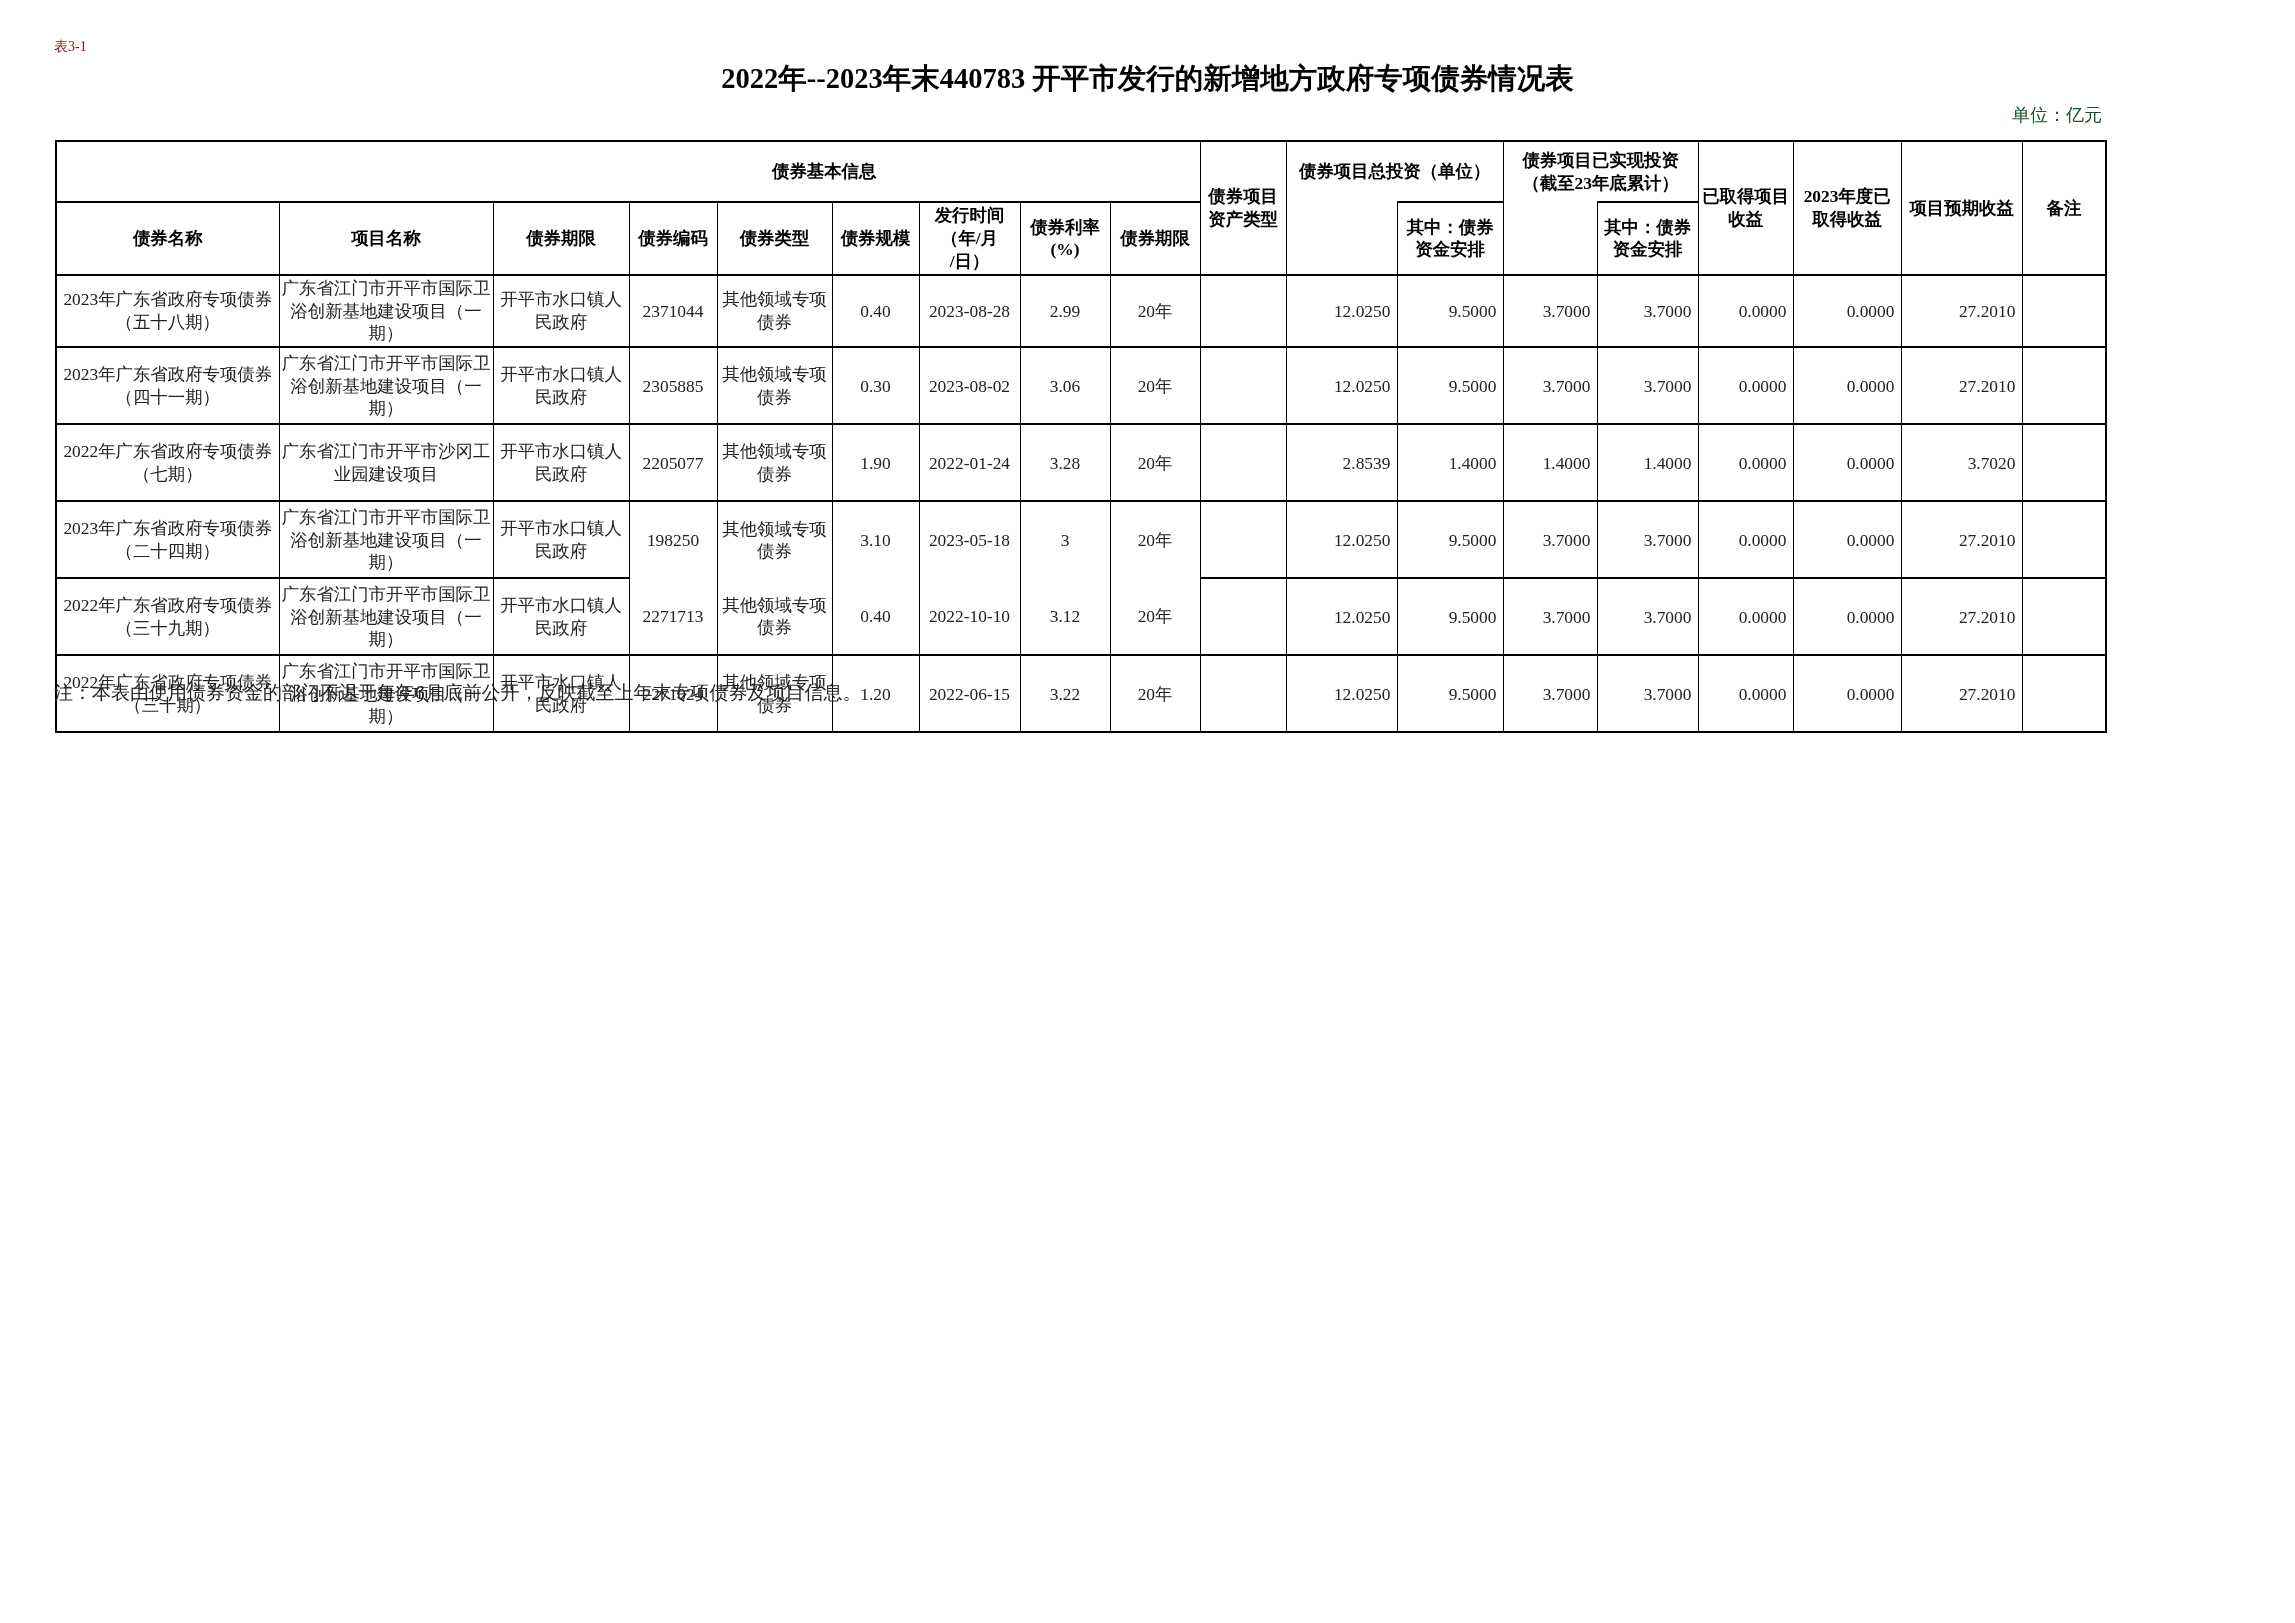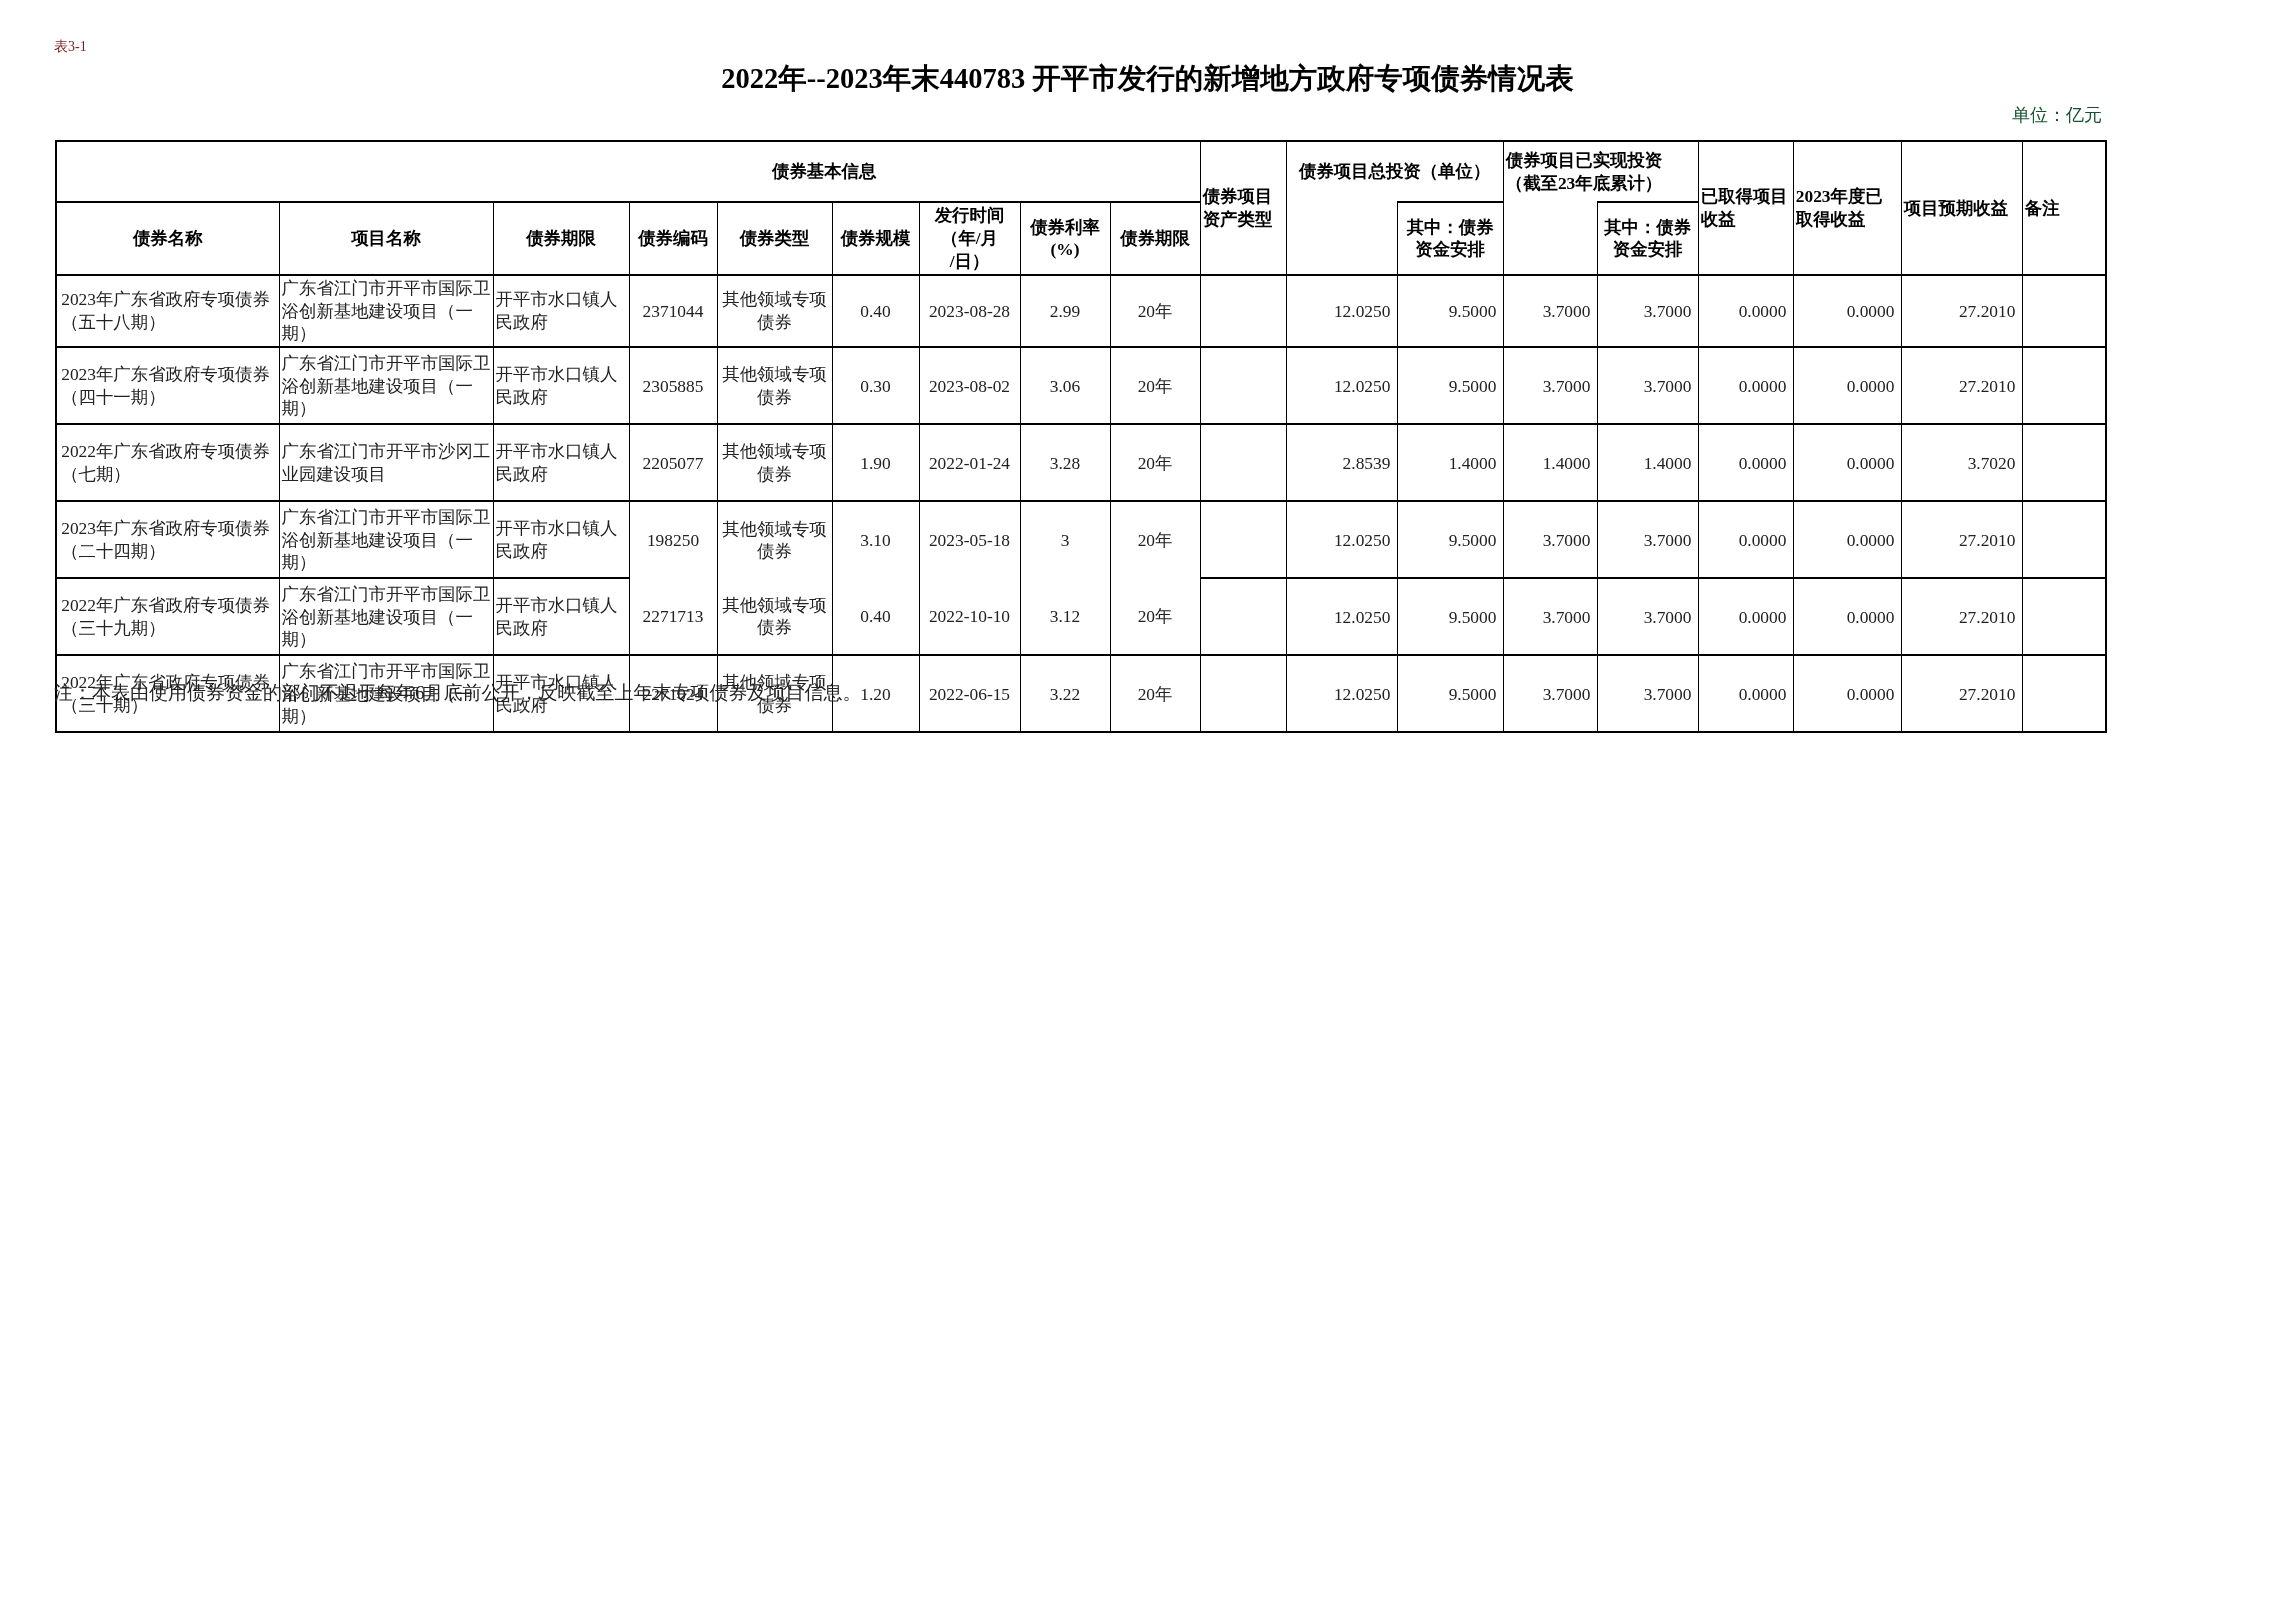--- a/index.html
+++ b/index.html
@@ -26,21 +26,21 @@
   td{
     border:1.4px solid #000;border-top-width:2.1px;border-bottom-width:2.1px;
     padding:1.4px 4.2px;vertical-align:middle;overflow:hidden;
     word-break:break-all;
   }
   tr.hr1{height:61px;}
   tr.hr2{height:56px;}
   tr.dr{height:77px;}
   tr.dr1{height:72px;}
   td.hd{font-weight:bold;color:#000;}
-  .tl{text-align:left;}
+  .tl{text-align:center;}
   .tc{text-align:center;}
   .tr{text-align:right;padding-right:6.2px;margin-top:30px;}
   .p2{padding-left:2.1px;padding-right:2.1px;}
   .basicinfo{text-align:left;padding-left:715px;margin-top:8px;}
   .nobot{border-bottom:none;}
   .notop{border-top:none;}
   .nb{border-bottom:none;}
   .nt{border-top:none;}
   .pre{white-space:pre-line;}
 </style>

